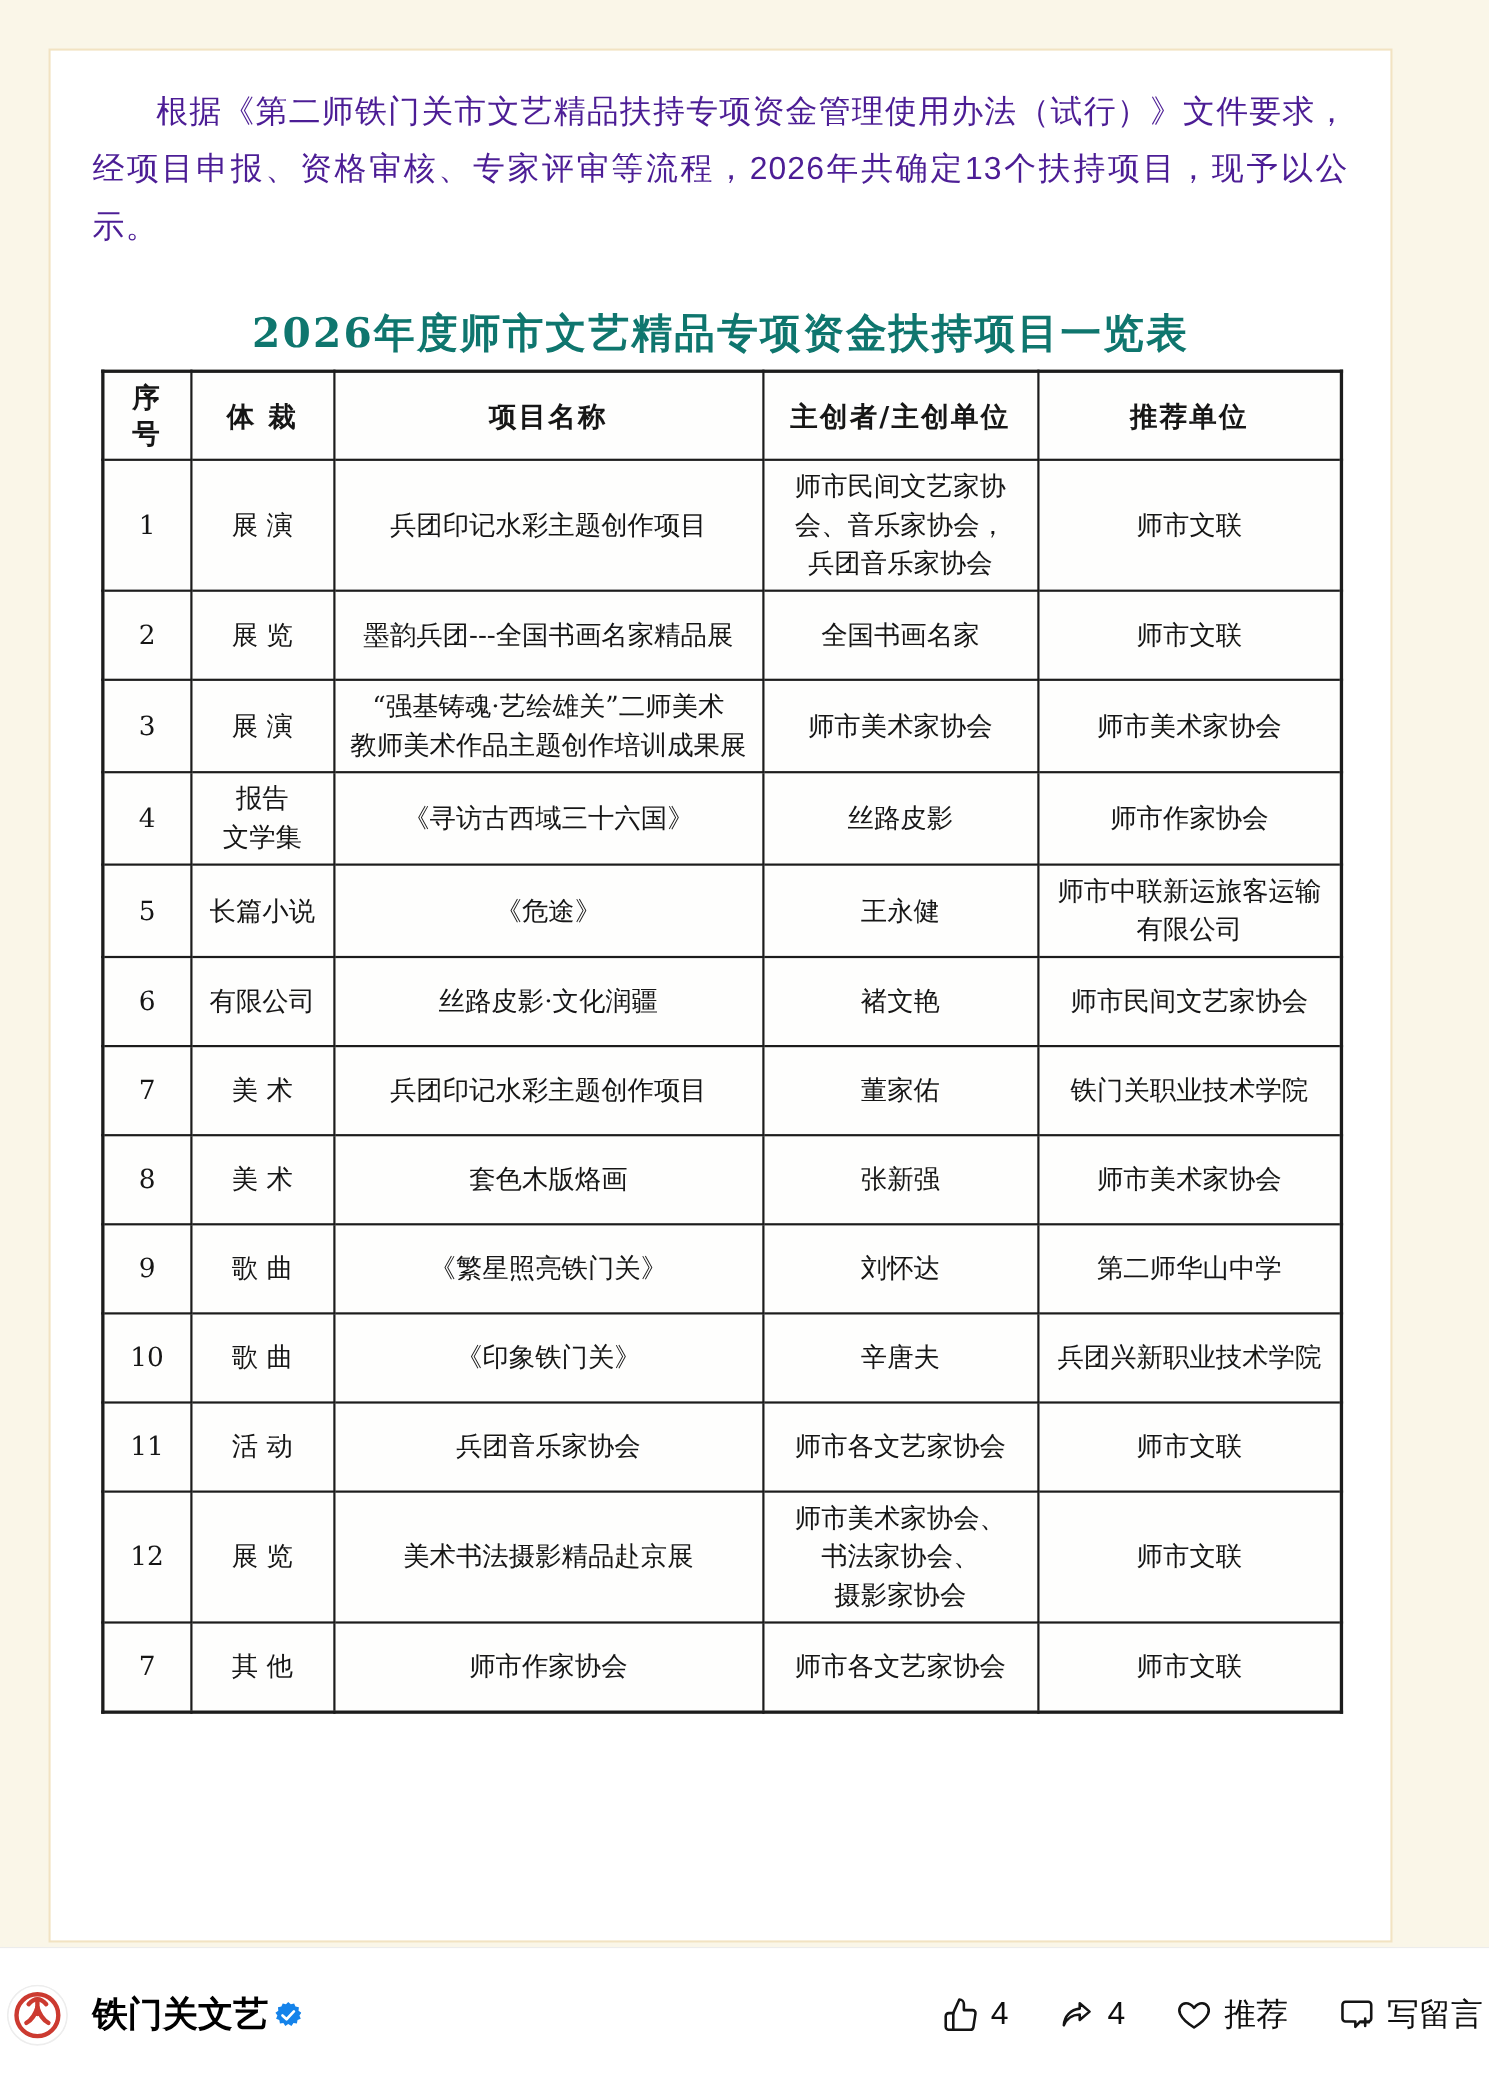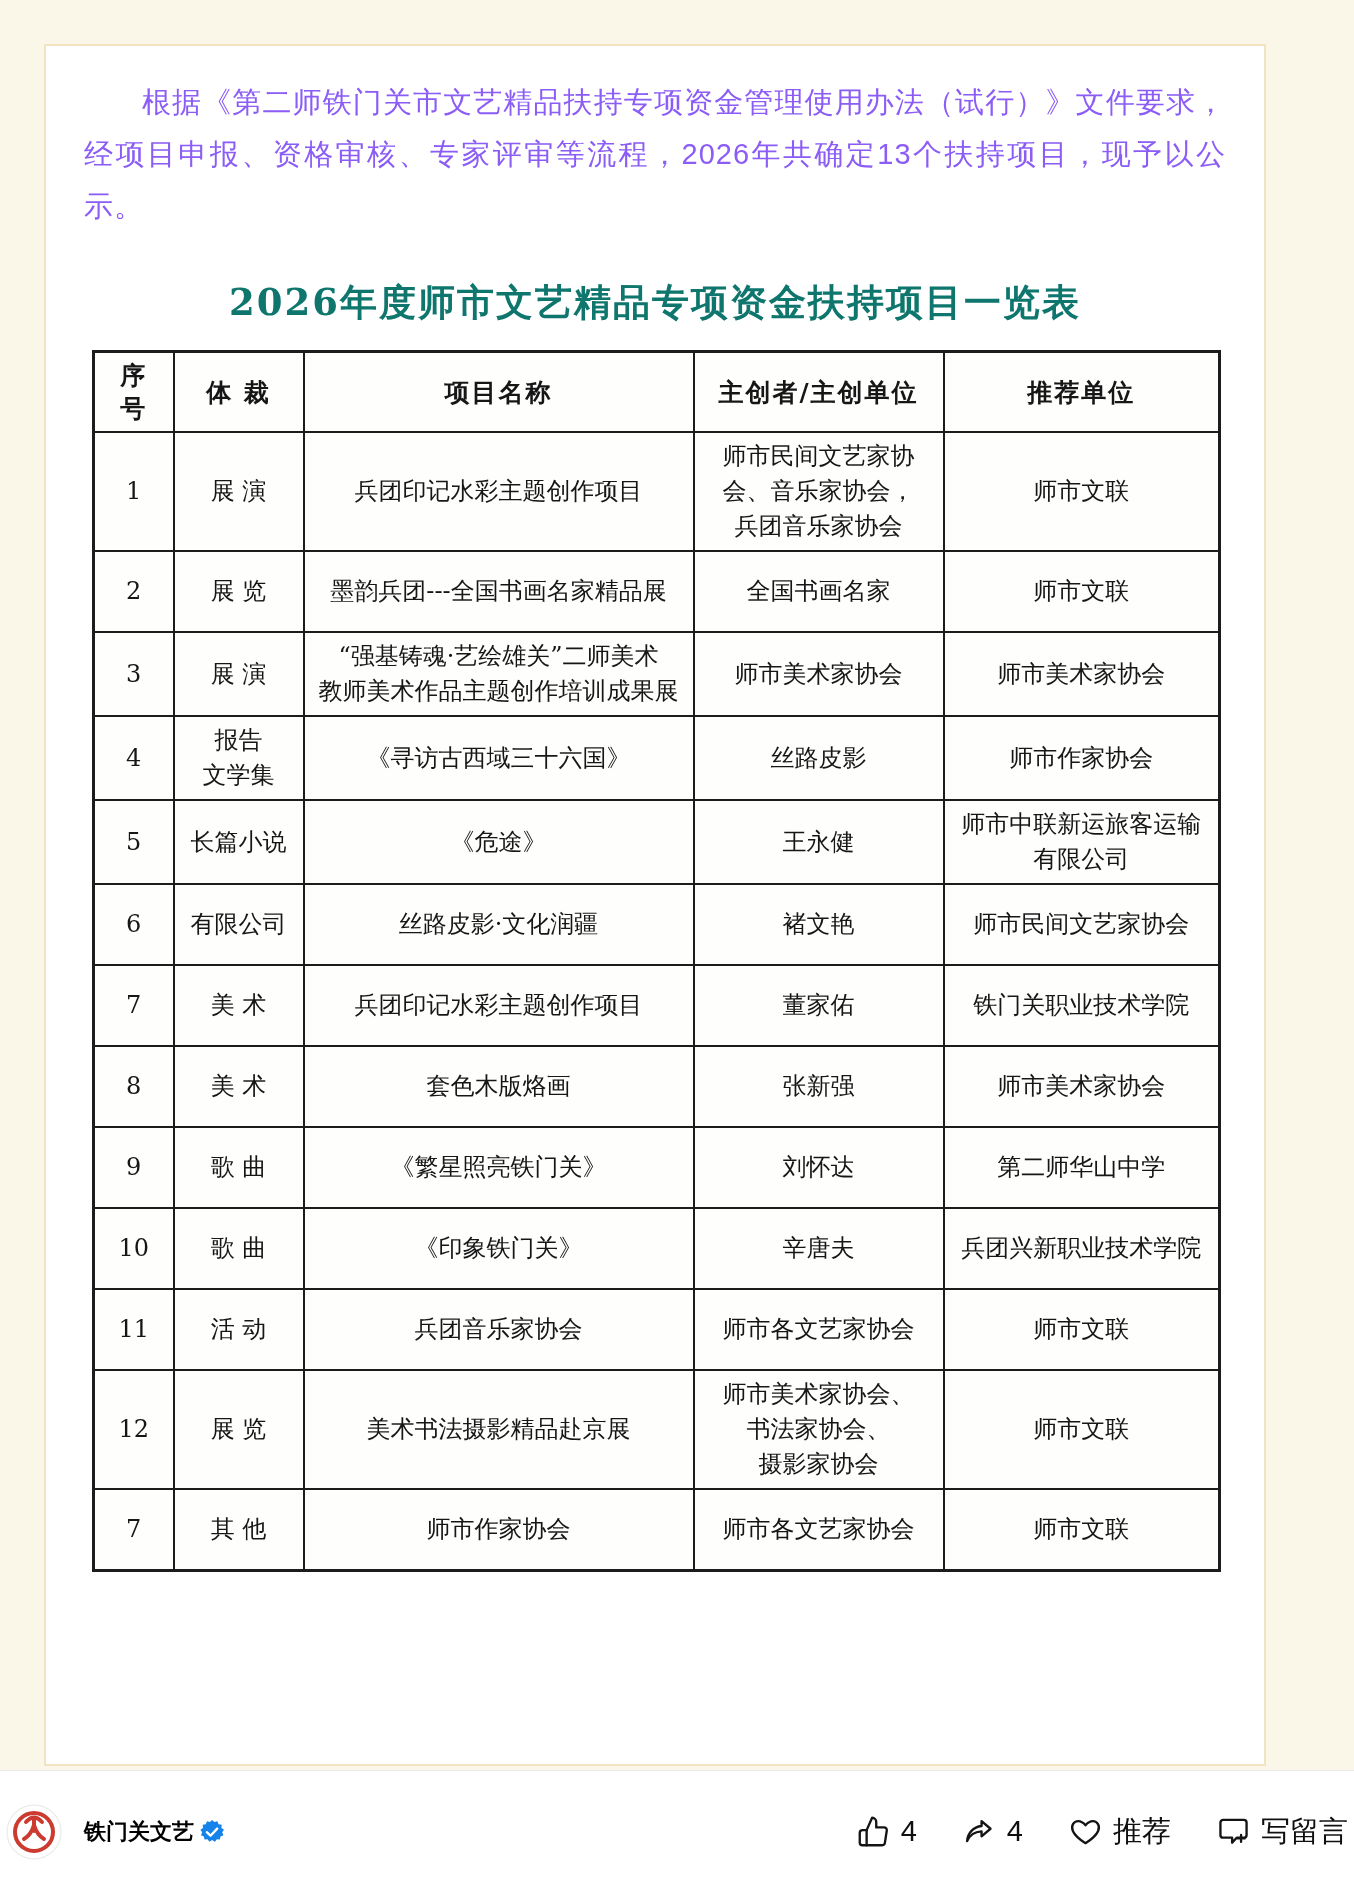--- a/index.html
+++ b/index.html
@@ -8,29 +8,29 @@
     background:#faf6e8;
     font-family:"Liberation Sans","DejaVu Sans",sans-serif;
     overflow:hidden;
   }
   .card{
     position:absolute;left:44px;top:44px;width:1222px;height:1722px;
     background:#ffffff;border:2px solid #f2e3c2;box-sizing:border-box;
   }
   .intro{
     margin:30px 38px 0 38px;
-    font-size:29px;line-height:52px;color:#8b5cf6;
+    font-size:29px;line-height:52px;color:#4c1d95;
     text-align:justify;text-indent:2em;letter-spacing:1px;
   }
   .tbl-title{
     margin-top:46px;text-align:center;
     font-family:"DejaVu Serif","Liberation Serif",serif;
     font-weight:bold;font-size:37px;color:#0f766e;letter-spacing:2px;
   }
-  .tbl-wrap{margin:22px auto 0 auto;width:1126px;}
+  .tbl-wrap{margin:8px auto 0 auto;width:1126px;}
   table.projects{
     border-collapse:collapse;table-layout:fixed;width:1126px;
     background:#fefefd;border:3px solid #1c1c1c;
     font-family:"DejaVu Serif","Liberation Serif",serif;color:#161616;
   }
   table.projects th,table.projects td{
     border:2px solid #1c1c1c;text-align:center;vertical-align:middle;
     white-space:pre-line;padding:6px 8px;box-sizing:border-box;
     overflow:hidden;
   }
@@ -38,21 +38,21 @@
   table.projects td{font-size:24px;height:81px;line-height:35px;}
   col.c0{width:80px;} col.c1{width:130px;} col.c2{width:390px;}
   col.c3{width:250px;} col.c4{width:276px;}
   .footer{
     position:absolute;left:0;top:1770px;width:1354px;height:122px;
     background:#ffffff;border-top:1px solid #ececec;box-sizing:border-box;
     display:flex;align-items:center;padding:0 6px;
   }
   .acc{display:flex;align-items:center;}
   .avatar{width:56px;height:56px;border-radius:50%;flex:0 0 auto;cursor:pointer;}
-  .acc-name{margin-left:22px;font-size:22px;font-weight:bold;color:#000;cursor:pointer;}
+  .acc-name{margin-left:22px;font-size:32px;font-weight:bold;color:#000;cursor:pointer;}
   .badge{margin-left:6px;width:24px;height:24px;flex:0 0 auto;}
   .actions{margin-left:auto;display:flex;align-items:center;color:#0f0f0f;}
   .action{display:flex;align-items:center;gap:11px;cursor:pointer;margin-left:46px;}
   .action:first-child{margin-left:0;}
   .action .lbl{font-size:29px;color:#0f0f0f;}
   .aicon{width:33px;height:33px;display:block;}
 </style>
 </head>
 <body>
 

